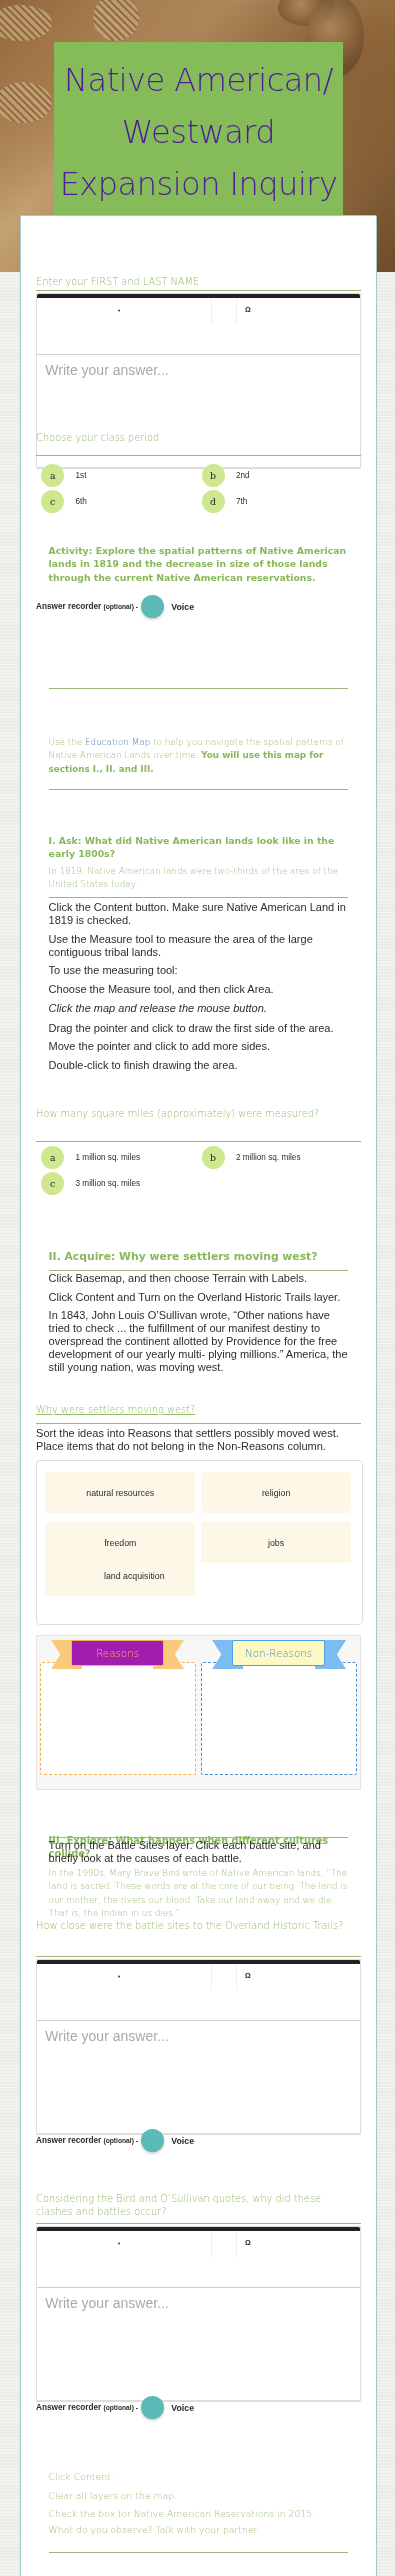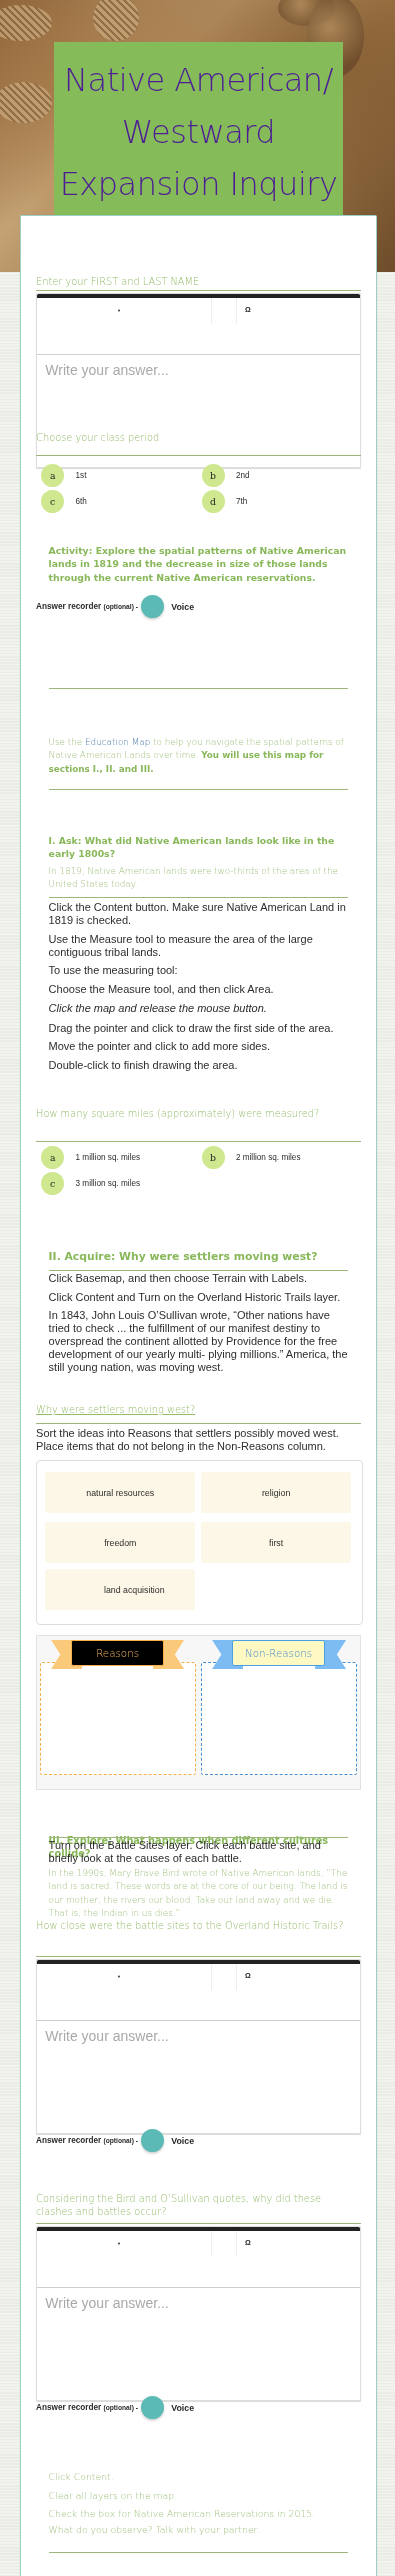--- a/index.html
+++ b/index.html
@@ -220,28 +220,28 @@
     <p>In 1843, John Louis O’Sullivan wrote, “Other nations have tried to check ... the fulfillment of our manifest destiny to overspread the continent allotted by Providence for the free development of our yearly multi- plying millions.” America, the still young nation, was moving west.</p>
   </div>
 
   <div class="abs q-title" style="left:15.5px;top:1187px;text-decoration:underline;">Why were settlers moving west?</div>
   <div class="rule" style="left:15.5px;top:1207px;width:325px;"></div>
   <div class="abs body-text" style="left:15.5px;top:1211px;width:325px;">Sort the ideas into Reasons that settlers possibly moved west. Place items that do not belong in the Non-Reasons column.</div>
   <div class="sort-box" style="top:1244px;height:165px;">
     <div class="sort-item" style="left:8.2px;top:11.3px;">natural resources</div>
     <div class="sort-item" style="left:164px;top:11.3px;">religion</div>
     <div class="sort-item" style="left:8.2px;top:61px;">freedom</div>
-    <div class="sort-item" style="left:164px;top:61px;">first</div>
-    <div class="sort-item" style="left:8.2px;top:108px;padding-left:28px;">land acquisition</div>
+    <div class="sort-item" style="left:164px;top:61px;">jobs</div>
+    <div class="sort-item" style="left:8.2px;top:94px;padding-left:28px;">land acquisition</div>
   </div>
   <div class="bins" style="top:1419px;">
     <div class="bin" style="left:2.6px;border-color:#f5b04a;"></div>
     <div class="ribbon-wing" style="left:14px;background:#fbc97a;clip-path:polygon(0 0,100% 0,100% 100%,0 100%,30% 50%);"></div>
     <div class="ribbon-wing" style="left:116px;background:#fbc97a;clip-path:polygon(0 0,100% 0,70% 50%,100% 100%,0 100%);"></div>
-    <div class="ribbon" style="left:34px;top:4.1px;border-color:#f5b04a;color:#f2b565;background:#000000;">Reasons</div>
+    <div class="ribbon" style="left:34px;top:4.1px;border-color:#f5b04a;color:#f2b565;background:#a21caf;">Reasons</div>
     <div class="bin" style="left:164px;border-color:#4a8fd0;"></div>
     <div class="ribbon-wing" style="left:175px;background:#7cbcf2;clip-path:polygon(0 0,100% 0,100% 100%,0 100%,30% 50%);"></div>
     <div class="ribbon-wing" style="left:278px;background:#7cbcf2;clip-path:polygon(0 0,100% 0,70% 50%,100% 100%,0 100%);"></div>
     <div class="ribbon" style="left:195px;top:4.1px;border-color:#4a9fe6;color:#4a8fd0;background:#fef9c3;">Non-Reasons</div>
   </div>
 
   <div class="abs sec-head" style="left:28px;top:1618px;width:299px;font-size:9.8px;">III. Explore: What happens when different cultures collide?</div>
   <div class="abs soft-text" style="left:28px;top:1651px;width:299px;font-size:8.8px;">In the 1990s, Mary Brave Bird wrote of Native American lands, “The land is sacred. These words are at the core of our being. The land is our mother, the rivers our blood. Take our land away and we die. That is, the Indian in us dies.”</div>
   <div class="rule" style="left:28px;top:1620px;width:0;"></div>
   <div class="rule" style="left:28px;top:1621px;width:0;"></div>

